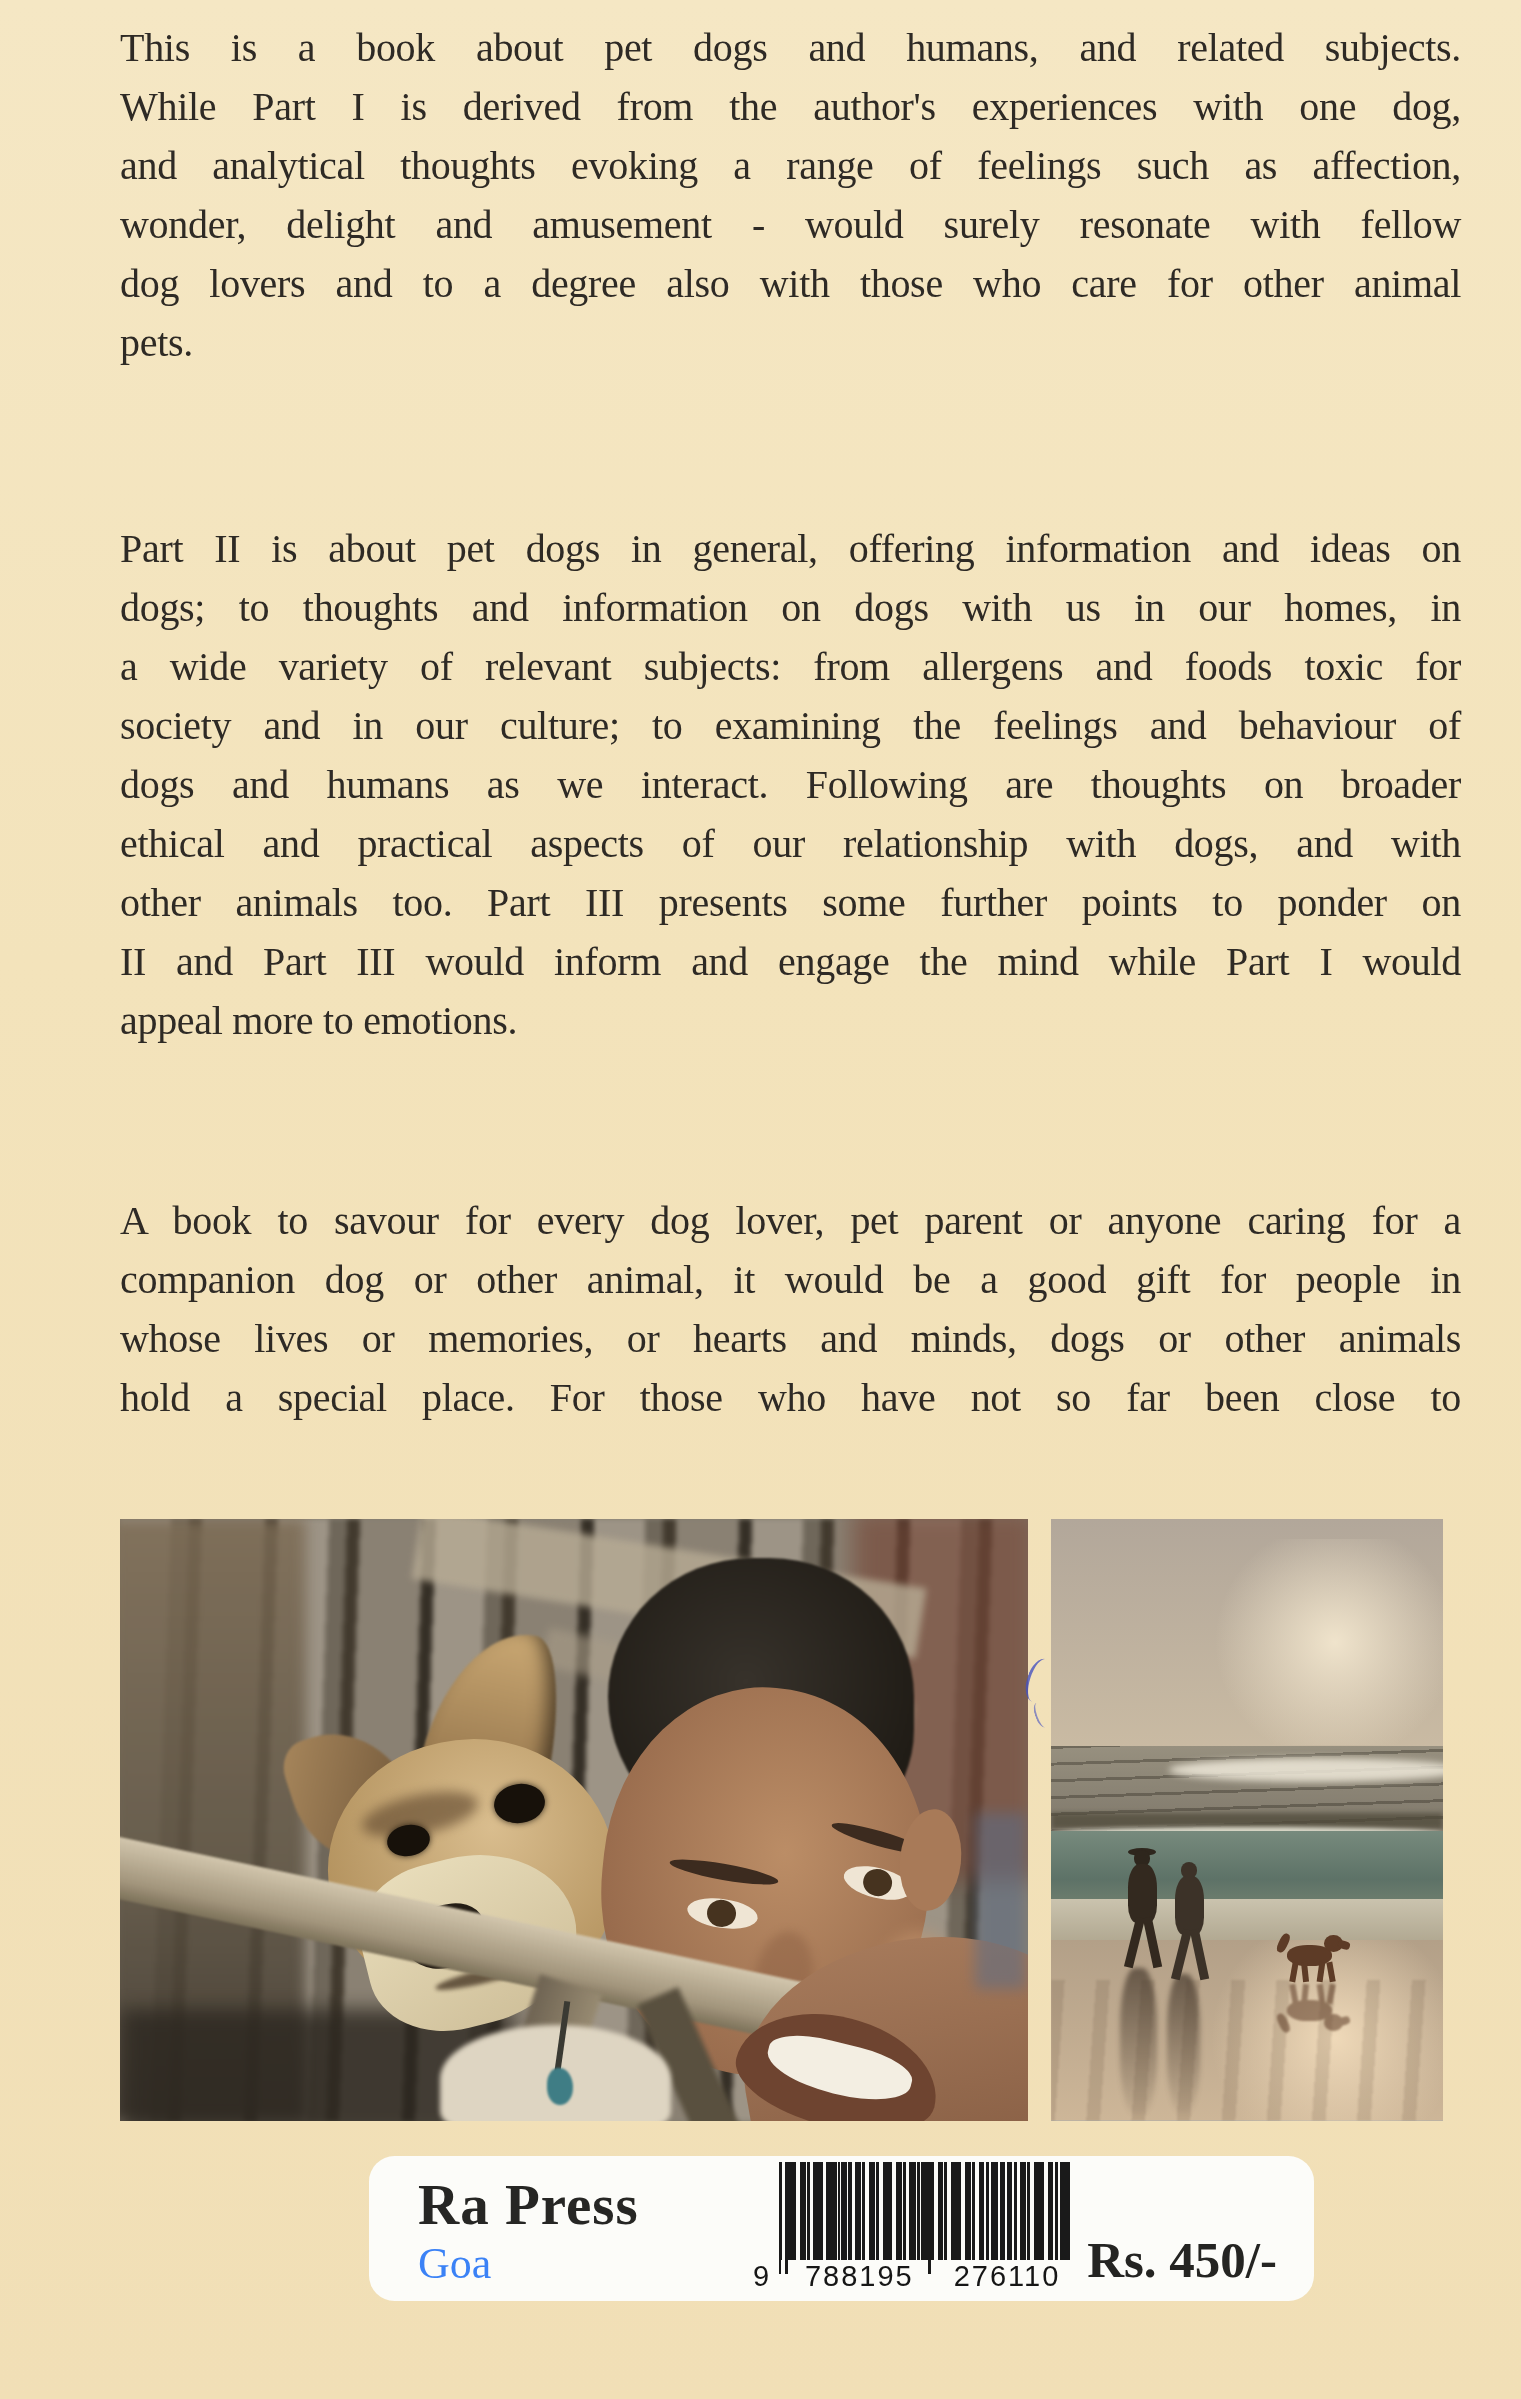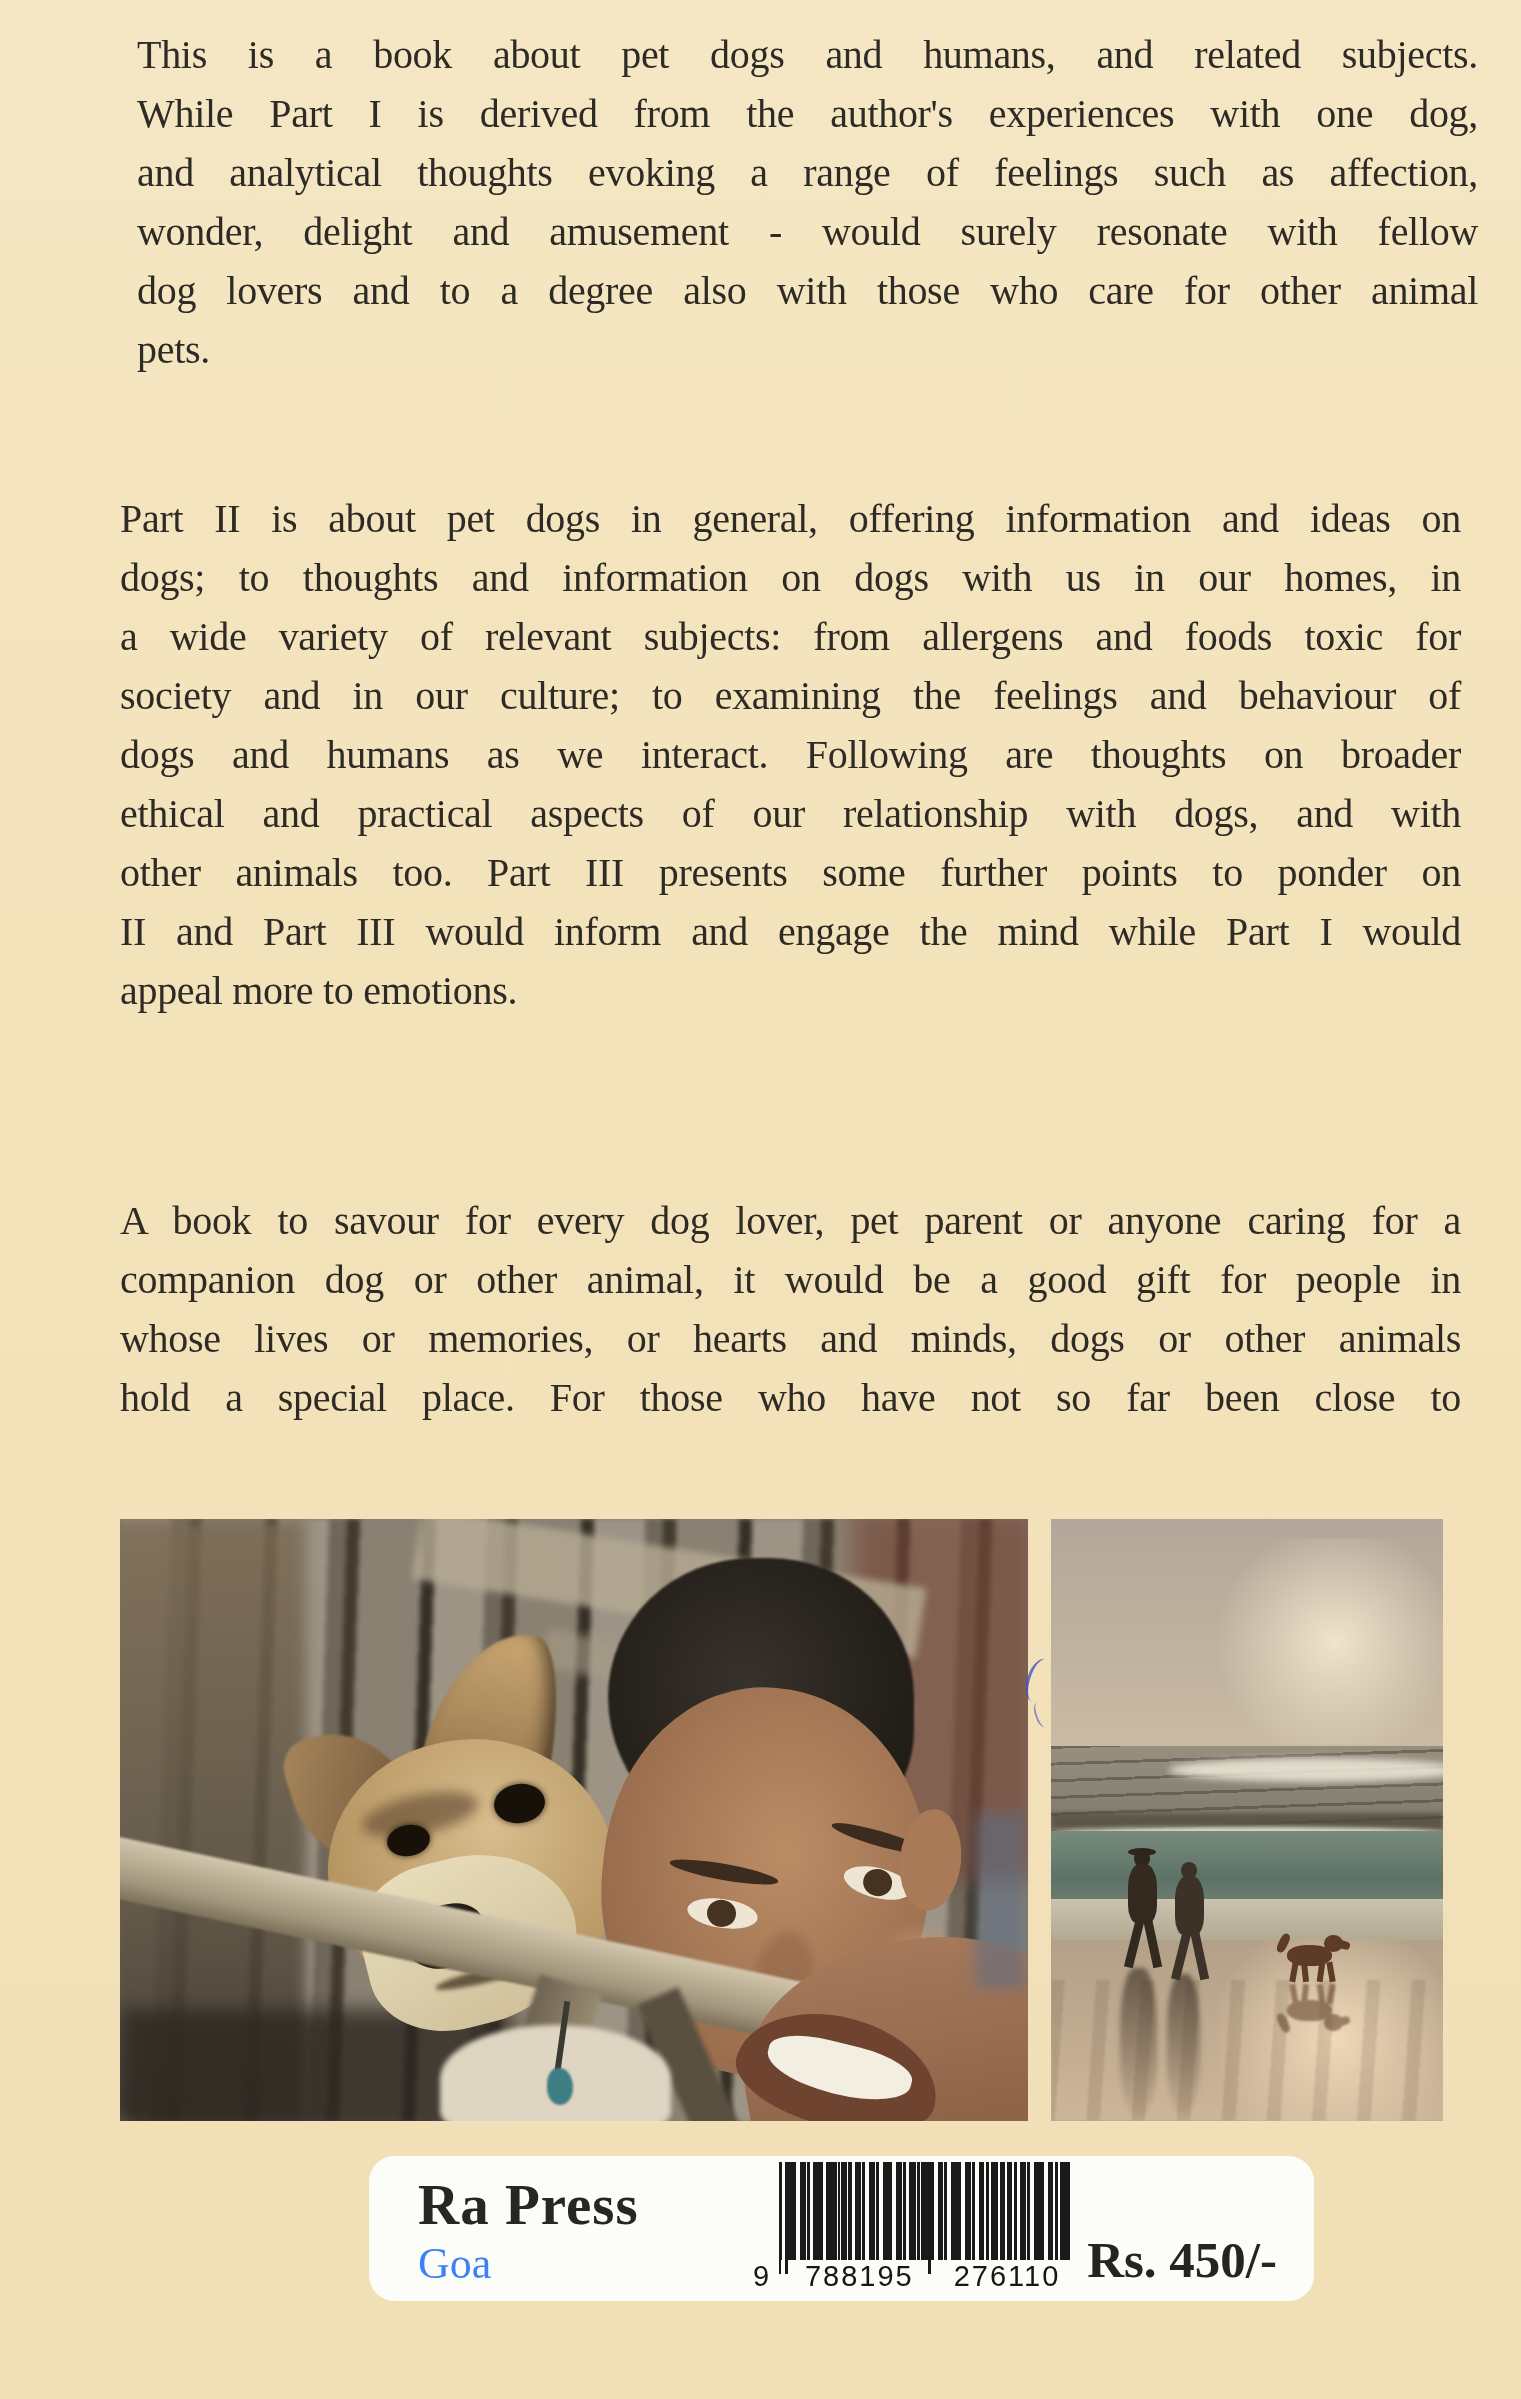--- a/index.html
+++ b/index.html
@@ -10,22 +10,22 @@
   }
   .cover{position:absolute;inset:0;
     background:linear-gradient(180deg,#f5e7c4 0%,#f3e3bb 40%,#f1dfb6 100%);}
   
   .para{position:absolute;left:120px;width:1341px;color:var(--ink,#2e2a25);}
   .line{
     font-size:40px;line-height:59px;letter-spacing:-0.3px;
     text-align:justify;text-align-last:justify;white-space:normal;
   }
   .line-last{text-align-last:left;}
-  #para-0{top:25px;margin-left:17px;}
-  #para-1{top:489px;}
+  #para-0{top:18px;}
+  #para-1{top:519px;}
   #para-2{top:1191px;}
   
   .photo{position:absolute;top:1519px;height:602px;overflow:hidden;background:#857d6f;}
   .photo *{position:absolute;}
   
   .photo-left{left:120px;width:908px;}
   .pl-bg{inset:0;
     background:
       repeating-linear-gradient(92deg,#9d9486 0 51px,#6f675a 51px 69px,#423a2e 69px 82px,#8a8173 82px 145px,#352f26 145px 158px);
     filter:blur(2.9px);}

